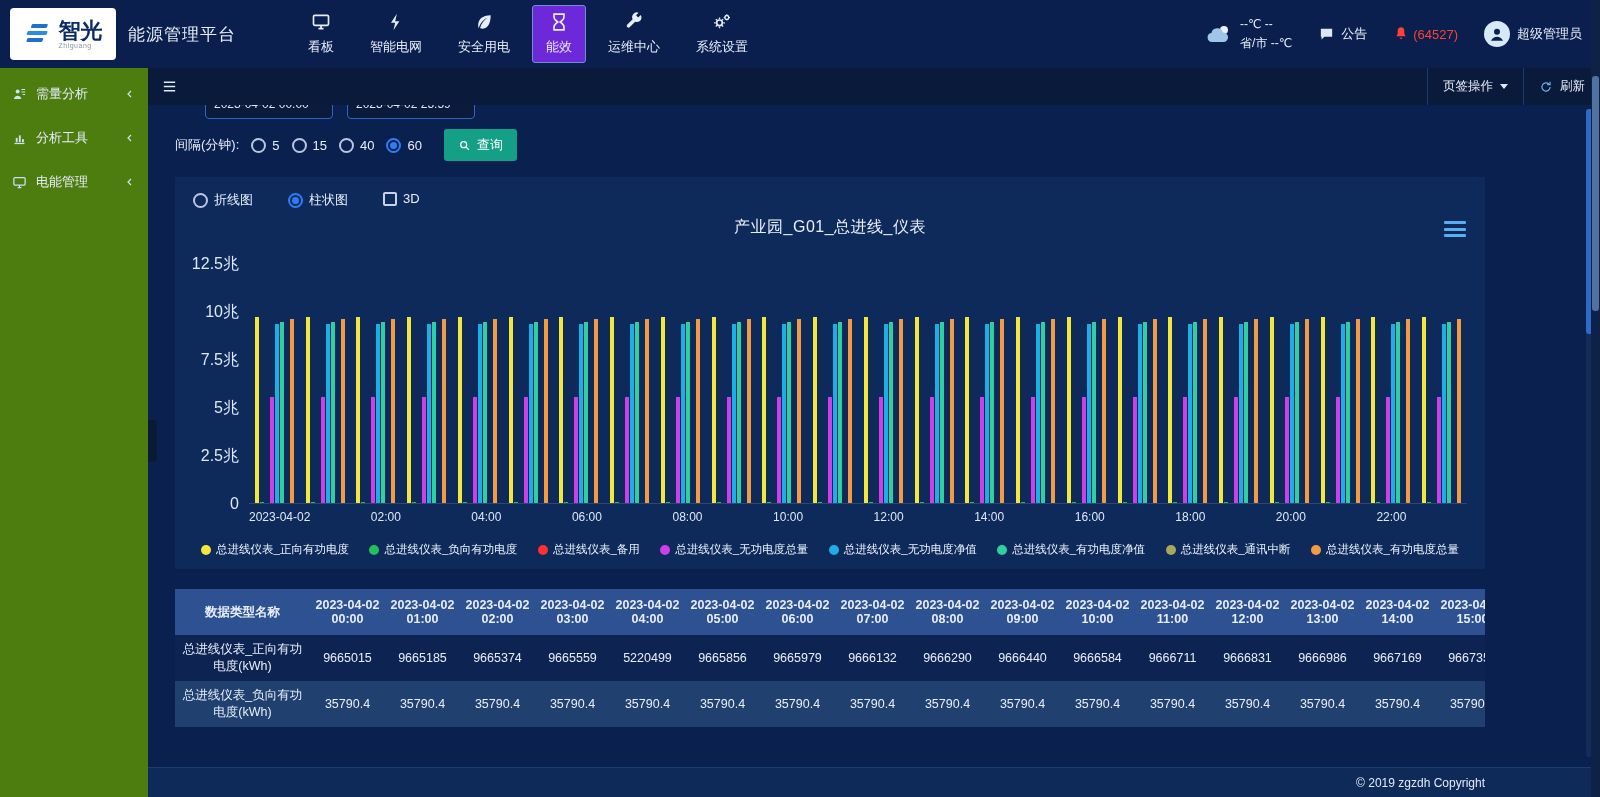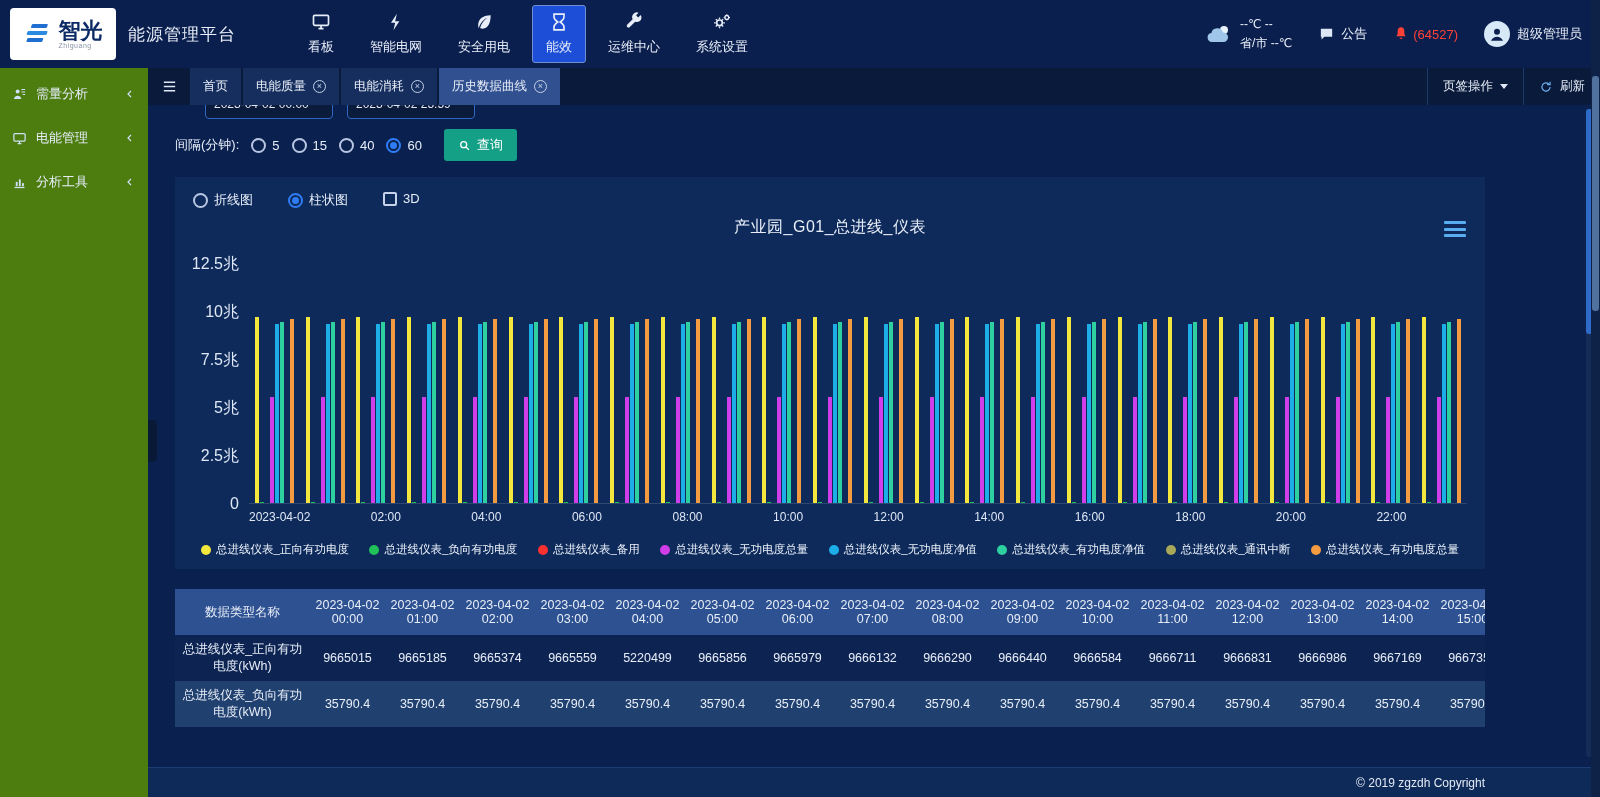--- a/index.html
+++ b/index.html
@@ -10,21 +10,21 @@
   
   .navbar{height:68px;background:#0a1f4e;display:flex;align-items:center;position:relative;z-index:6}
   .logo-box{width:106px;height:52px;background:#fff;border-radius:4px;margin-left:10px;
     display:flex;align-items:center;justify-content:center;gap:5px;flex:0 0 auto}
   .logo-cn{color:#0c2a66;font-size:22px;font-weight:bold;line-height:1}
   .logo-en{display:block;color:#8a94a6;font-size:7px;letter-spacing:.5px}
   .app-title{font-size:17px;margin-left:12px;letter-spacing:1px;white-space:nowrap}
   .top-menu{display:flex;margin-left:58px;gap:8px;align-items:center}
   .nav-item{display:flex;flex-direction:column;align-items:center;justify-content:center;gap:6px;
     padding:6px 13px;height:58px;border-radius:3px;font-size:13px;cursor:pointer;border:1px solid transparent;white-space:nowrap}
-  .nav-item.active{background:#1d4ed8;border-color:#6f8fd0}
+  .nav-item.active{background:#6d28d9;border-color:#6f8fd0}
   .nav-item svg{width:20px;height:20px}
   .nav-right{margin-left:auto;display:flex;align-items:center;gap:26px;padding-right:18px}
   .weather{display:flex;align-items:center;gap:8px;font-size:12px;line-height:1.55;white-space:nowrap}
   .weather svg{width:28px;height:20px;color:#bcd8f0}
   .notice{display:flex;align-items:center;gap:6px;font-size:13px;cursor:pointer}
   .notice svg{width:17px;height:17px;color:#dfe7f5}
   .alarm{display:flex;align-items:center;gap:4px;font-size:13px;color:#ff4136;cursor:pointer}
   .alarm svg{width:16px;height:16px;color:#ff4136}
   .user{display:flex;align-items:center;gap:7px;font-size:13px;cursor:pointer}
   .avatar{width:26px;height:26px;border-radius:50%;background:#d7e9f7;display:flex;align-items:center;justify-content:center}
@@ -90,21 +90,21 @@
   .legend-item{display:flex;align-items:center;gap:5px;cursor:pointer;white-space:nowrap;color:#eef3fb}
   .legend-dot{width:10px;height:10px;border-radius:50%;flex:0 0 auto}
 
   
   .table-panel{margin-top:20px;width:1310px;overflow:hidden}
   .t-row{display:flex;width:1335px}
   .t-label{flex:0 0 135px;width:135px;display:flex;align-items:center;justify-content:center;text-align:center;
     font-size:12.5px;padding:6px 6px;min-height:46px}
   .t-cell{flex:0 0 75px;width:75px;display:flex;align-items:center;justify-content:center;text-align:center;
     font-size:12.5px;padding:4px 2px;min-height:46px;white-space:pre-line}
-  .t-head{background:#2d5191;font-weight:normal}
+  .t-head{background:#2d5191;font-weight:bold}
   .t-norm{background:#0d2453}
   .t-alt{background:#20406f}
 
   
   .footer{height:30px;background:#0e2a58;border-top:1px solid #1d3c72;display:flex;align-items:center;
     justify-content:flex-end;padding-right:115px;font-size:12px;color:#e3eaf6;flex:0 0 30px}
   .inner-scroll{position:absolute;right:7px;top:4px;bottom:10px;width:7px;background:rgba(255,255,255,.05);border-radius:3px}
   .inner-thumb{position:absolute;top:0;left:0;width:7px;height:225px;background:#2e6ac8;border-radius:3px;cursor:pointer}
   .win-scroll{position:fixed;right:0;top:0;width:9px;height:797px;background:#0e2146;z-index:10}
   .win-thumb{position:absolute;top:76px;left:1px;width:7px;height:235px;background:#51719f;border-radius:3px;cursor:pointer}
@@ -240,76 +240,59 @@
       <span>需量分析</span>
       <span class="chev">
           <svg viewBox="0 0 24 24">
             <path d="M14 6l-6 6 6 6" fill="none" stroke="currentColor" stroke-width="2.4"></path>
           </svg>
         </span>
     </div>
     <div class="side-item">
       <span>
           <svg viewBox="0 0 24 24">
-            <rect x="3" y="4" width="18" height="12" rx="1.5" fill="none" stroke="currentColor" stroke-width="2"></rect>
-            <path d="M9 20h6M12 16v4" stroke="currentColor" stroke-width="2"></path>
-          </svg>
-        </span>
-      <span>电能管理</span>
-      <span class="chev">
-          <svg viewBox="0 0 24 24">
-            <path d="M14 6l-6 6 6 6" fill="none" stroke="currentColor" stroke-width="2.4"></path>
-          </svg>
-        </span>
-    </div>
-    <div class="side-item">
-      <span>
-          <svg viewBox="0 0 24 24">
             <path d="M4 20h16" stroke="currentColor" stroke-width="2"></path>
             <rect x="6" y="11" width="3" height="7" fill="currentColor"></rect>
             <rect x="11" y="7" width="3" height="11" fill="currentColor"></rect>
             <rect x="16" y="13" width="3" height="5" fill="currentColor"></rect>
           </svg>
         </span>
       <span>分析工具</span>
       <span class="chev">
           <svg viewBox="0 0 24 24">
             <path d="M14 6l-6 6 6 6" fill="none" stroke="currentColor" stroke-width="2.4"></path>
           </svg>
         </span>
     </div>
+    <div class="side-item">
+      <span>
+          <svg viewBox="0 0 24 24">
+            <rect x="3" y="4" width="18" height="12" rx="1.5" fill="none" stroke="currentColor" stroke-width="2"></rect>
+            <path d="M9 20h6M12 16v4" stroke="currentColor" stroke-width="2"></path>
+          </svg>
+        </span>
+      <span>电能管理</span>
+      <span class="chev">
+          <svg viewBox="0 0 24 24">
+            <path d="M14 6l-6 6 6 6" fill="none" stroke="currentColor" stroke-width="2.4"></path>
+          </svg>
+        </span>
+    </div>
   </aside>
 
   <div class="drawer-handle"></div>
 
   <div class="main">
 
     <div class="tabbar">
       <div class="burger">
           <svg viewBox="0 0 24 24">
             <path d="M4 6h16M4 12h16M4 18h16" stroke="currentColor" stroke-width="2"></path>
           </svg>
         </div>
-      <div class="tabs">
-        <div class="tab">
-          <span>首页</span>
-        </div>
-        <div class="tab">
-          <span>电能质量</span>
-          <span class="tab-close"></span>
-        </div>
-        <div class="tab">
-          <span>电能消耗</span>
-          <span class="tab-close"></span>
-        </div>
-        <div class="tab active">
-          <span>历史数据曲线</span>
-          <span class="tab-close"></span>
-        </div>
-      </div>
       <div class="tab-actions">
         <div class="tab-action">
           <span>页签操作</span>
           <span class="caret"></span>
         </div>
         <div class="tab-action">
           <span>
               <svg viewBox="0 0 24 24">
                 <path d="M19 12a7 7 0 1 1-2-4.9" fill="none" stroke="currentColor" stroke-width="2"></path>
                 <path d="M19 3v5h-5" fill="none" stroke="currentColor" stroke-width="2"></path>

